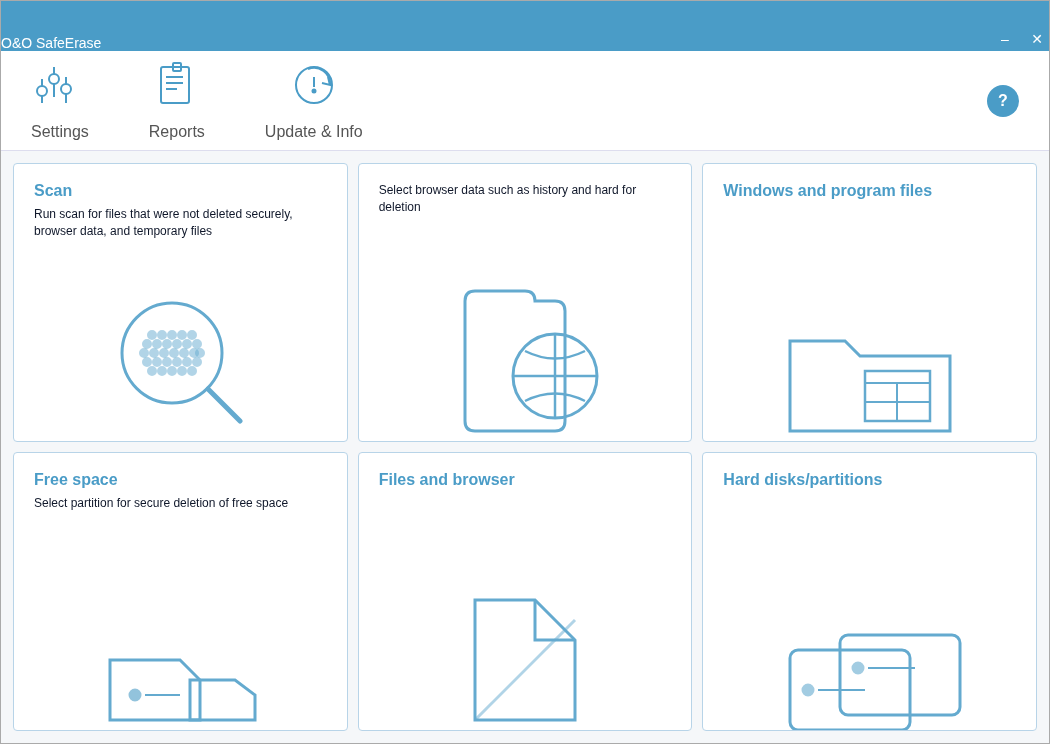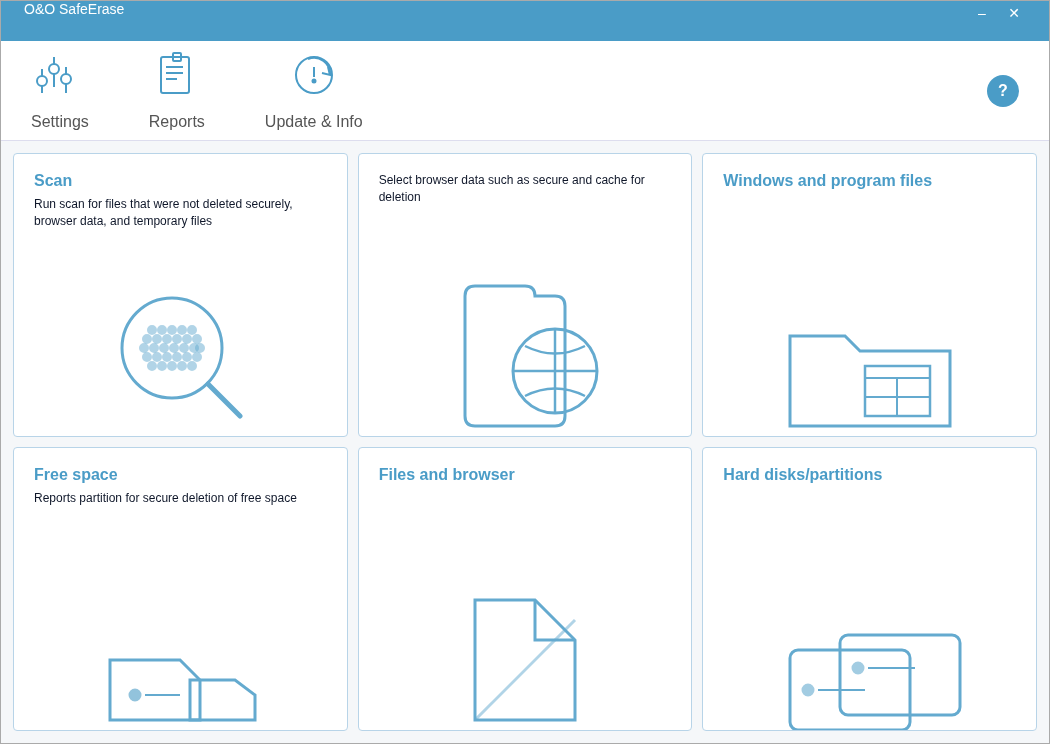--- a/index.html
+++ b/index.html
@@ -11,24 +11,24 @@
       background: #fff;
       border: 1px solid #aaa;
       display: flex;
       flex-direction: column;
       overflow: hidden;
     }
 
     .titlebar {
       background: #4a9cc7;
       color: #fff;
-      height: 40px;
-      display: flex;
-      align-items: flex-start;
-      padding: 0 23px;
+      height: 50px;
+      display: flex;
+      align-items: flex-end;
+      padding: 0 0;
       justify-content: space-between;
       flex-shrink: 0;
     }
 
     .titlebar-title {
       font-size: 14px;
       font-weight: 400;
     }
 
     .titlebar-controls {
@@ -237,21 +237,21 @@
           <circle cx="72" cy="90" r="3.5" fill="#4a9cc7" opacity="0.5"></circle>
           <circle cx="82" cy="90" r="3.5" fill="#4a9cc7" opacity="0.5"></circle>
           <circle cx="92" cy="90" r="3.5" fill="#4a9cc7" opacity="0.5"></circle>
 
           <line x1="108" y1="108" x2="140" y2="140" stroke="#4a9cc7" stroke-width="5" stroke-linecap="round"></line>
         </svg>
       </div>
     </div>
 
     <div class="tile">
-      <div class="tile-desc">Select browser data such as secure and cache for deletion</div>
+      <div class="tile-desc">Select browser data such as history and hard for deletion</div>
       <div class="tile-icon-area">
         <svg width="200" height="160" viewBox="0 0 200 160" fill="none" stroke="#4a9cc7" stroke-width="3">
 
           <path d="M60,10 L100,10 Q110,10 110,20 L130,20 Q140,20 140,30 L140,140 Q140,150 130,150 L50,150 Q40,150 40,140 L40,20 Q40,10 50,10 Z" stroke="#4a9cc7" stroke-width="3" fill="none"></path>
 
           <circle cx="130" cy="95" r="42" stroke="#4a9cc7" stroke-width="3"></circle>
           <line x1="88" y1="95" x2="172" y2="95" stroke="#4a9cc7" stroke-width="2.5"></line>
           <line x1="130" y1="53" x2="130" y2="137" stroke="#4a9cc7" stroke-width="2.5"></line>
           <path d="M100,70 Q130,85 160,70" stroke="#4a9cc7" stroke-width="2.5" fill="none"></path>
           <path d="M100,120 Q130,105 160,120" stroke="#4a9cc7" stroke-width="2.5" fill="none"></path>
@@ -270,21 +270,21 @@
           <line x1="95" y1="92" x2="160" y2="92" stroke="#4a9cc7" stroke-width="2"></line>
 
           <line x1="127" y1="92" x2="127" y2="130" stroke="#4a9cc7" stroke-width="2"></line>
           <line x1="95" y1="111" x2="160" y2="111" stroke="#4a9cc7" stroke-width="2"></line>
         </svg>
       </div>
     </div>
 
     <div class="tile">
       <div class="tile-title">Free space</div>
-      <div class="tile-desc">Reports partition for secure deletion of free space</div>
+      <div class="tile-desc">Select partition for secure deletion of free space</div>
       <div class="tile-icon-area">
         <svg width="200" height="150" viewBox="0 0 200 150" fill="none" stroke="#4a9cc7" stroke-width="3">
 
           <path d="M30,80 L30,140 L120,140 L120,100 L100,80 Z" stroke="#4a9cc7" stroke-width="3" fill="none"></path>
 
           <path d="M110,100 L110,140 L175,140 L175,115 L155,100 Z" stroke="#4a9cc7" stroke-width="3" fill="none"></path>
 
           <circle cx="55" cy="115" r="5" fill="#4a9cc7" opacity="0.7"></circle>
           <line x1="65" y1="115" x2="100" y2="115" stroke="#4a9cc7" stroke-width="2"></line>
         </svg>

